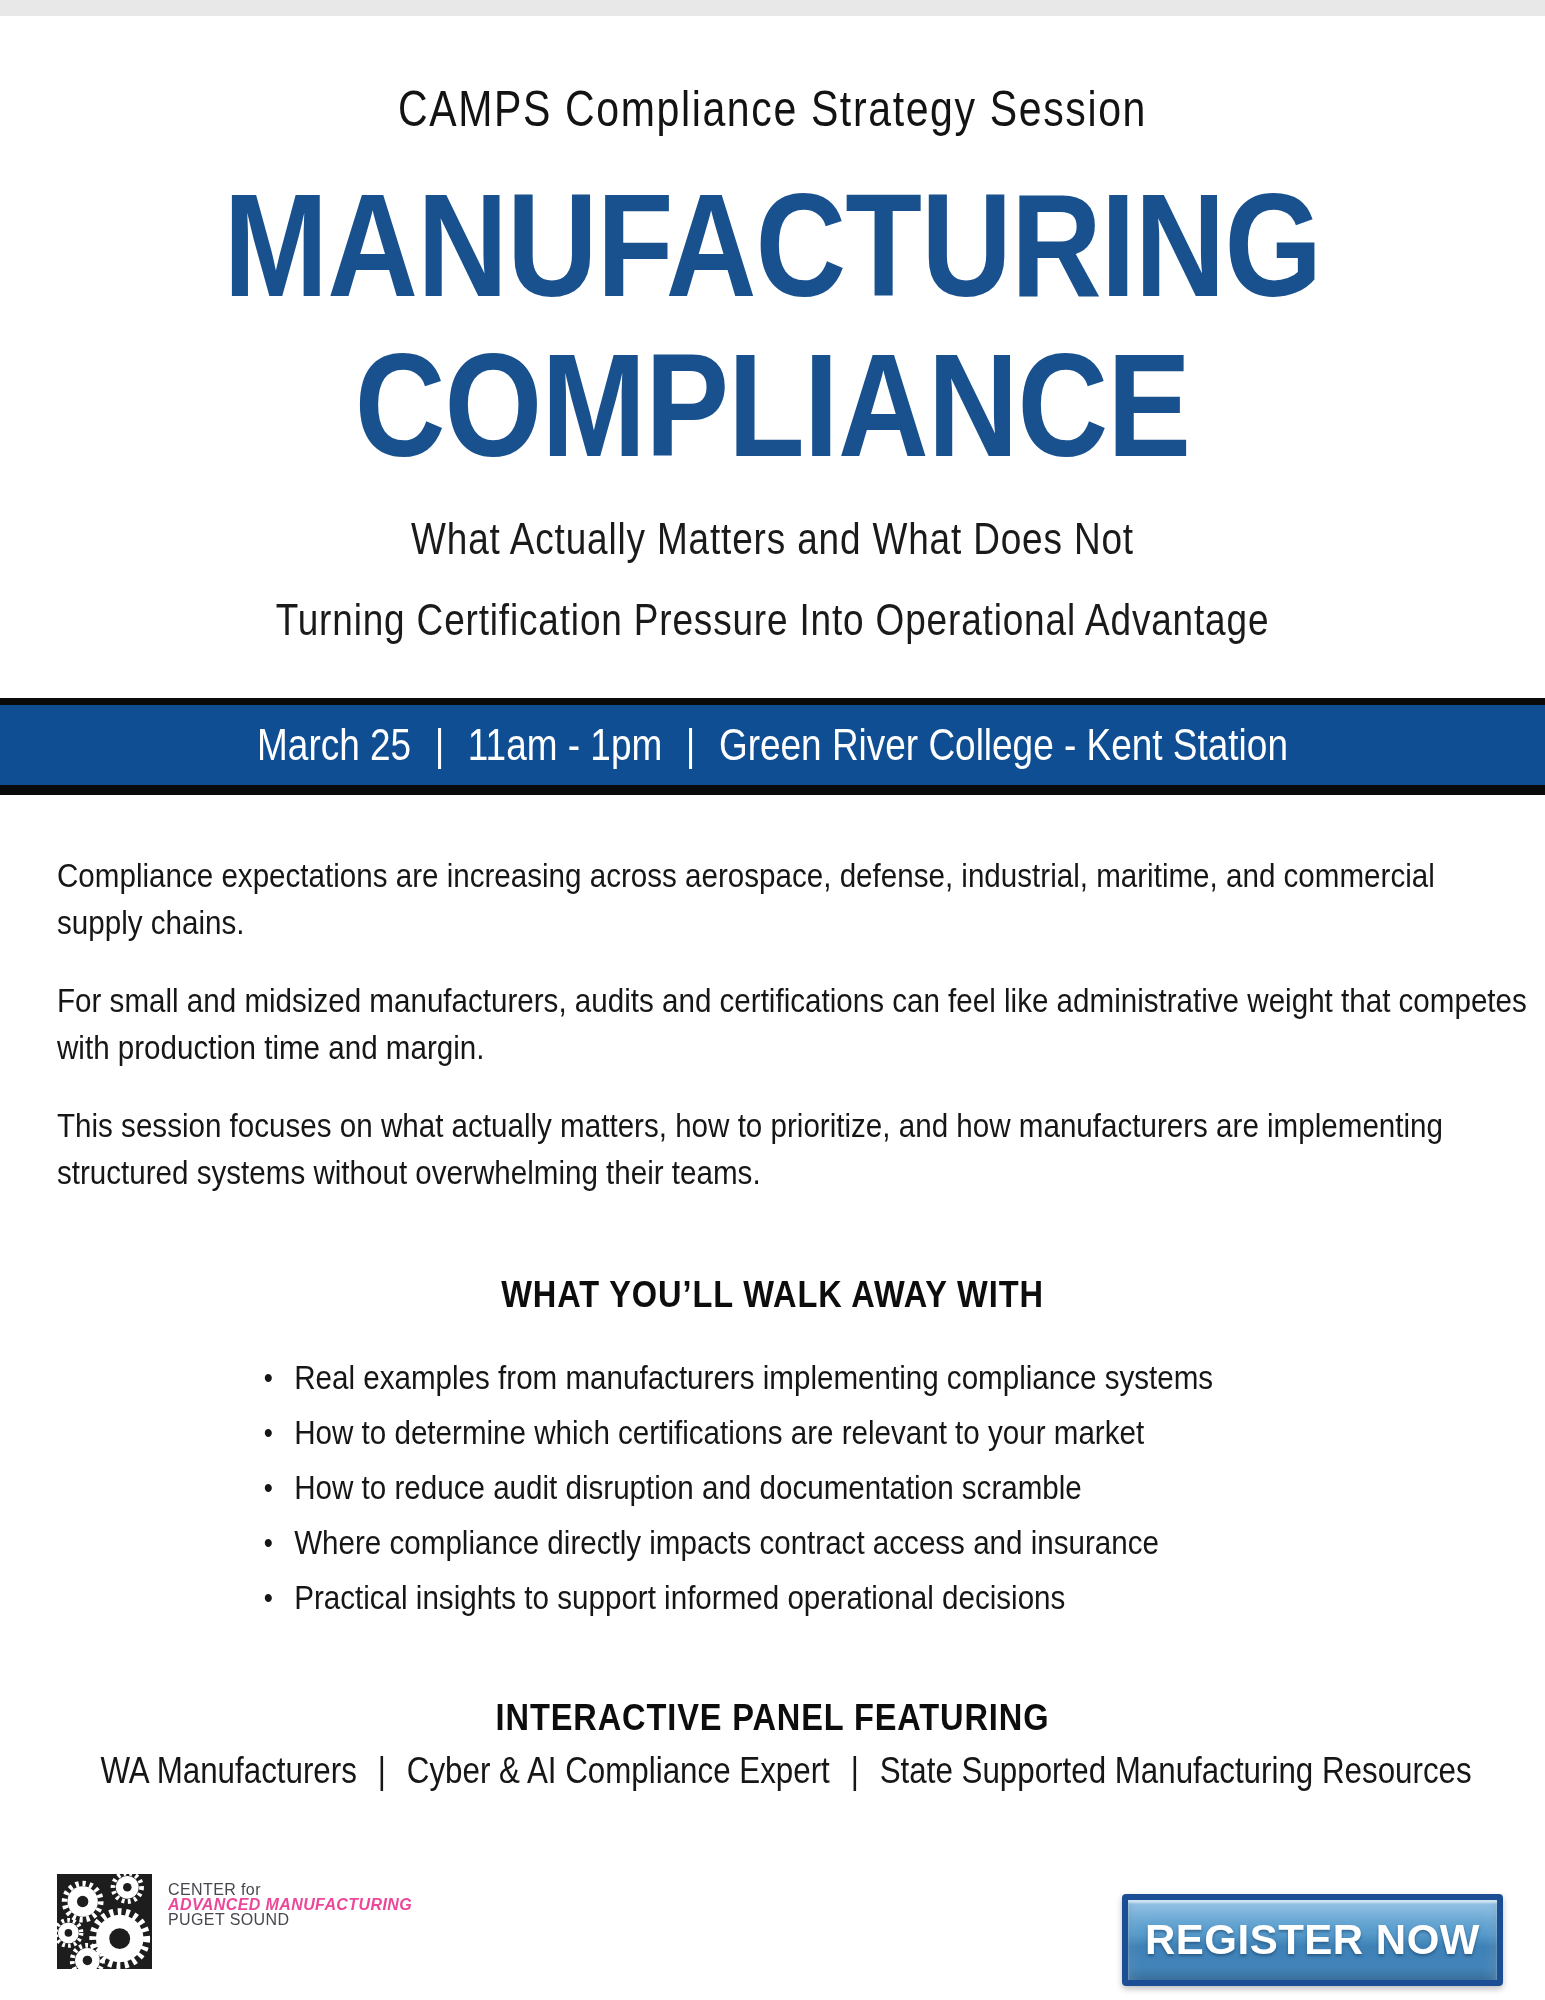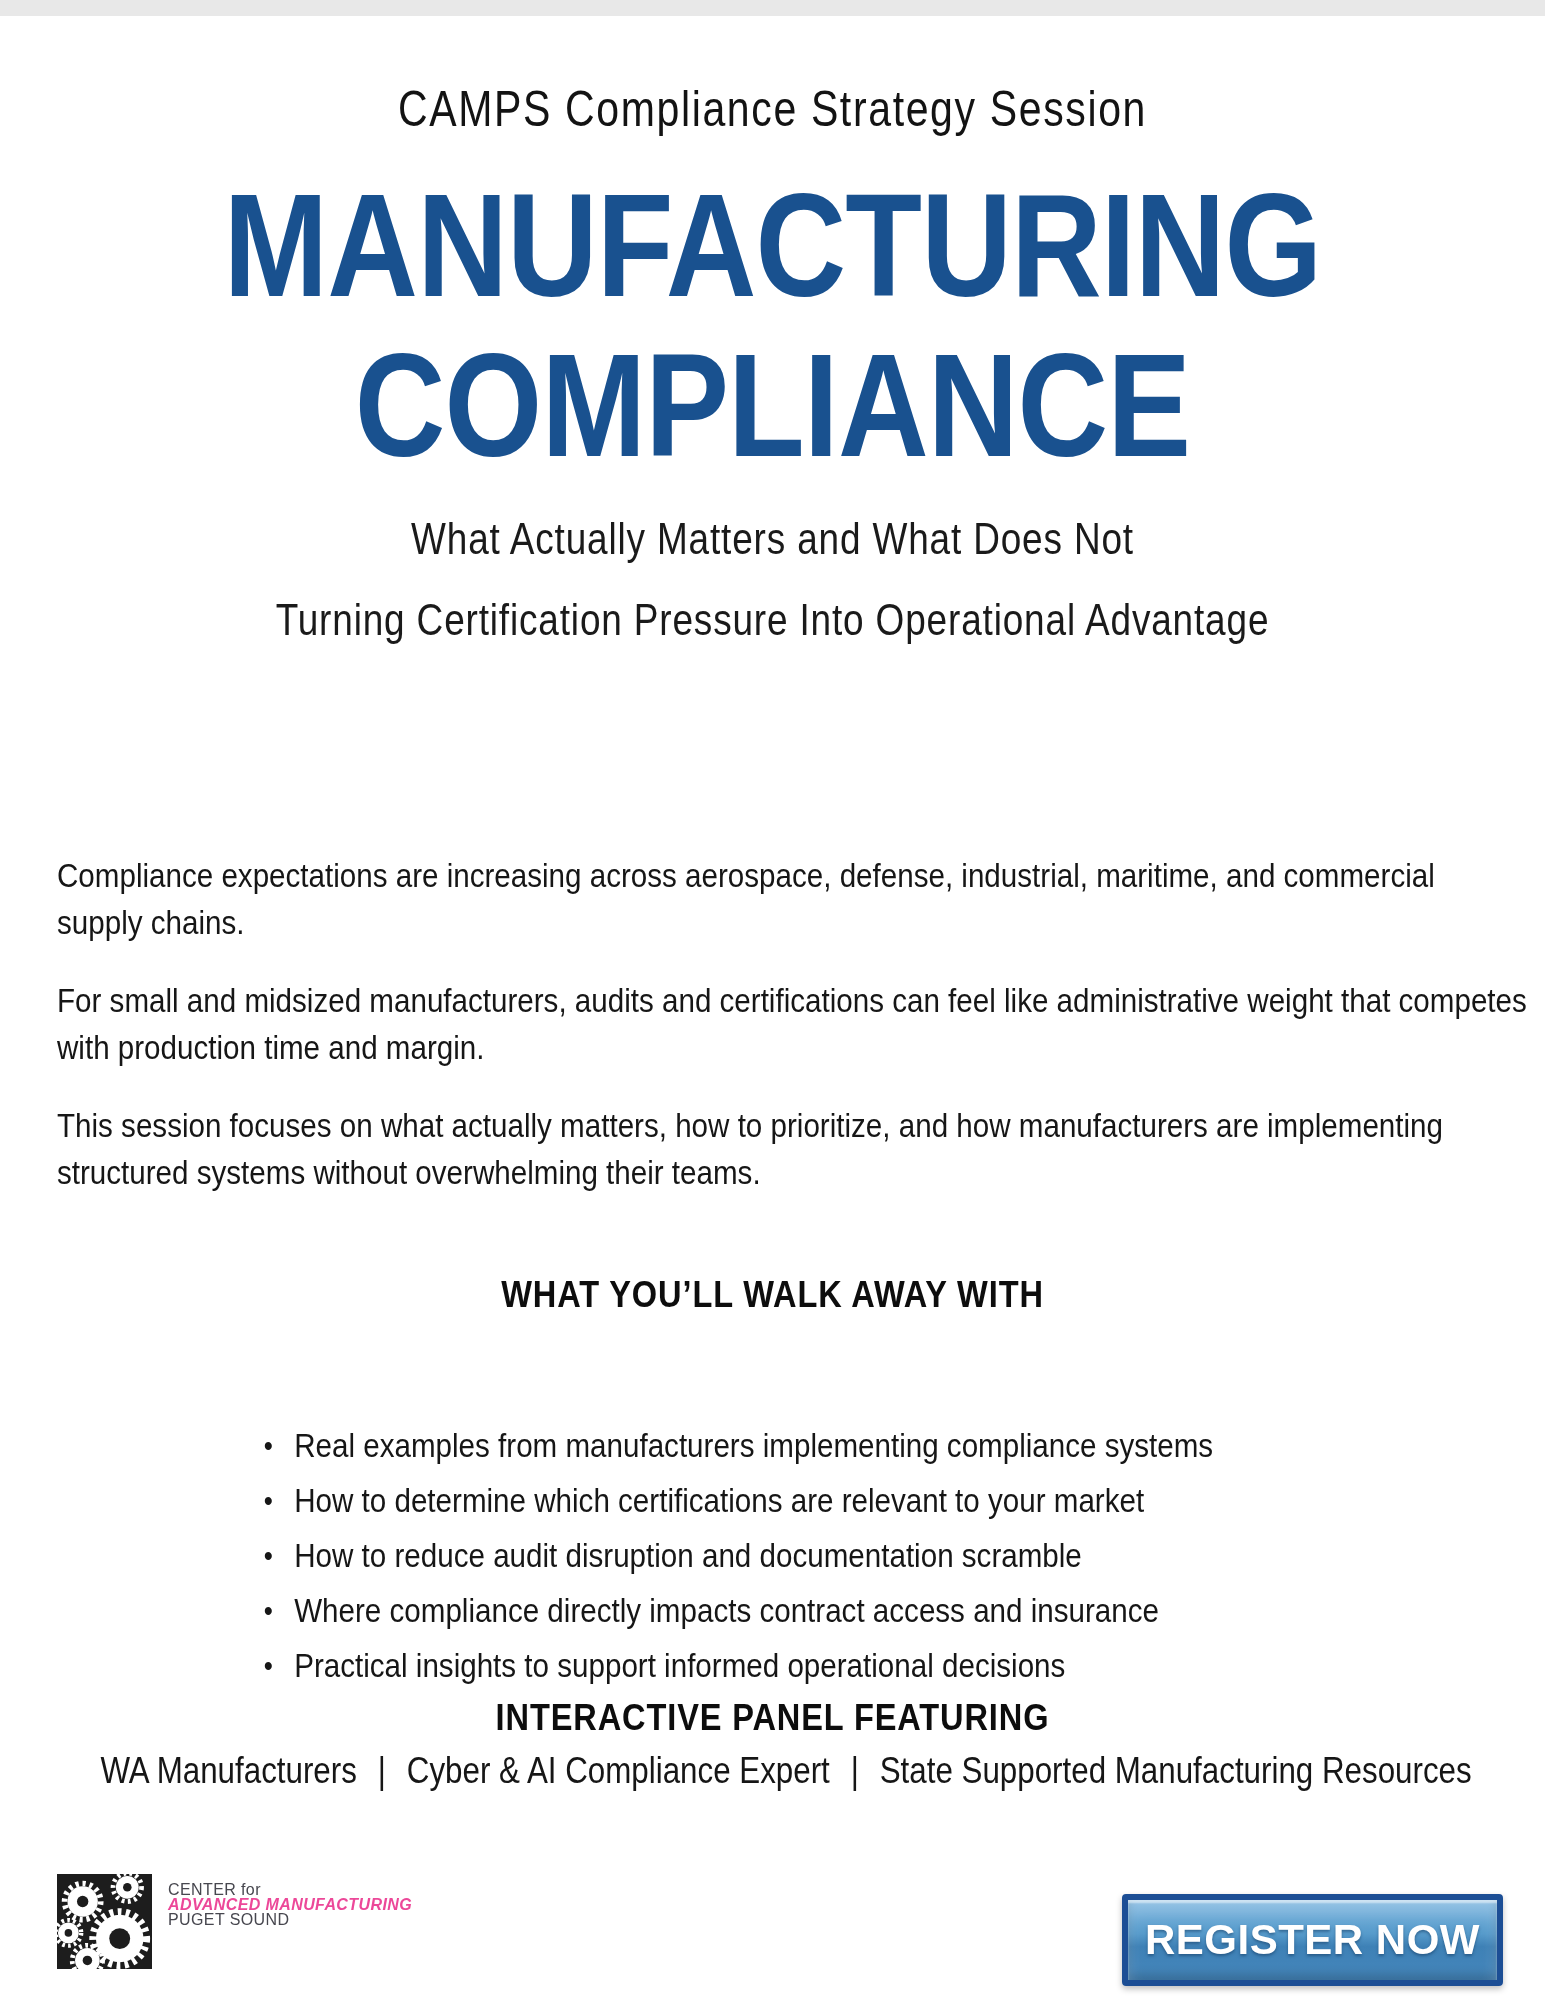--- a/index.html
+++ b/index.html
@@ -55,21 +55,21 @@
   .section-heading {
     position:absolute; left:0; right:0; text-align:center;
     font-weight:700; font-size:37px; letter-spacing:1px; color:#0d0d0d;
     white-space:nowrap; transform:scaleX(0.88); transform-origin:50% 50%;
   }
   .section-heading.takeaways-h { top:1258px; }
   .section-heading.panel-h { top:1681px; }
 
   
   .takeaway-list {
-    position:absolute; top:1402px; left:262px; list-style:none;
+    position:absolute; top:1334px; left:262px; list-style:none;
   }
   .takeaway-list li {
     position:relative; padding-left:37px; font-size:34px; line-height:55px;
     color:#161616; white-space:nowrap;
     transform:scaleX(0.87); transform-origin:0 50%;
   }
   .takeaway-list li::before {
     content:"\2022"; position:absolute; left:2px; top:0; font-size:30px;
   }
 
@@ -119,20 +119,25 @@
   <div class="kicker">CAMPS Compliance Strategy Session</div>
 
   <div class="main-title">
     <div>MANUFACTURING</div>
     <div>COMPLIANCE</div>
   </div>
 
   <div class="subtitle s1">What Actually Matters and What Does Not</div>
   <div class="subtitle s2">Turning Certification Pressure Into Operational Advantage</div>
 
+  <div class="banner">
+    <div class="banner-text">
+      <span>March 25</span><span class="pipe">|</span><span>11am - 1pm</span><span class="pipe">|</span><span>Green River College - Kent Station</span>
+    </div>
+  </div>
 
   <div class="intro">
     <p>Compliance expectations are increasing across aerospace, defense, industrial, maritime, and commercial supply chains.</p>
     <p>For small and midsized manufacturers, audits and certifications can feel like administrative weight that competes with production time and margin.</p>
     <p>This session focuses on what actually matters, how to prioritize, and how manufacturers are implementing structured systems without overwhelming their teams.</p>
   </div>
 
   <div class="section-heading takeaways-h">WHAT YOU’LL WALK AWAY WITH</div>
   <ul class="takeaway-list">
     <li>Real examples from manufacturers implementing compliance systems</li>

